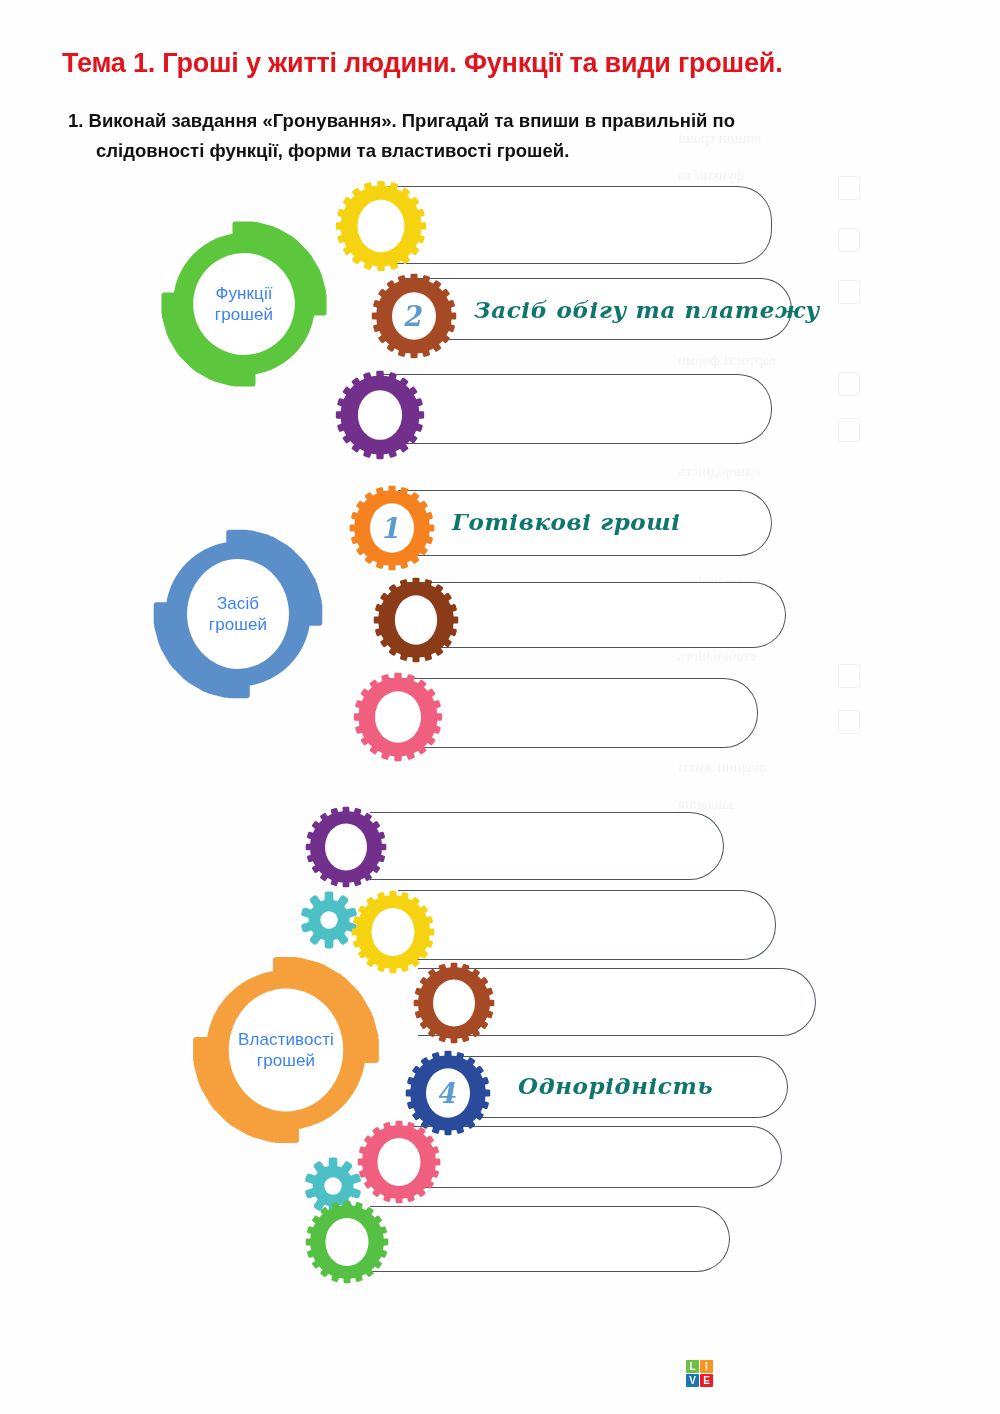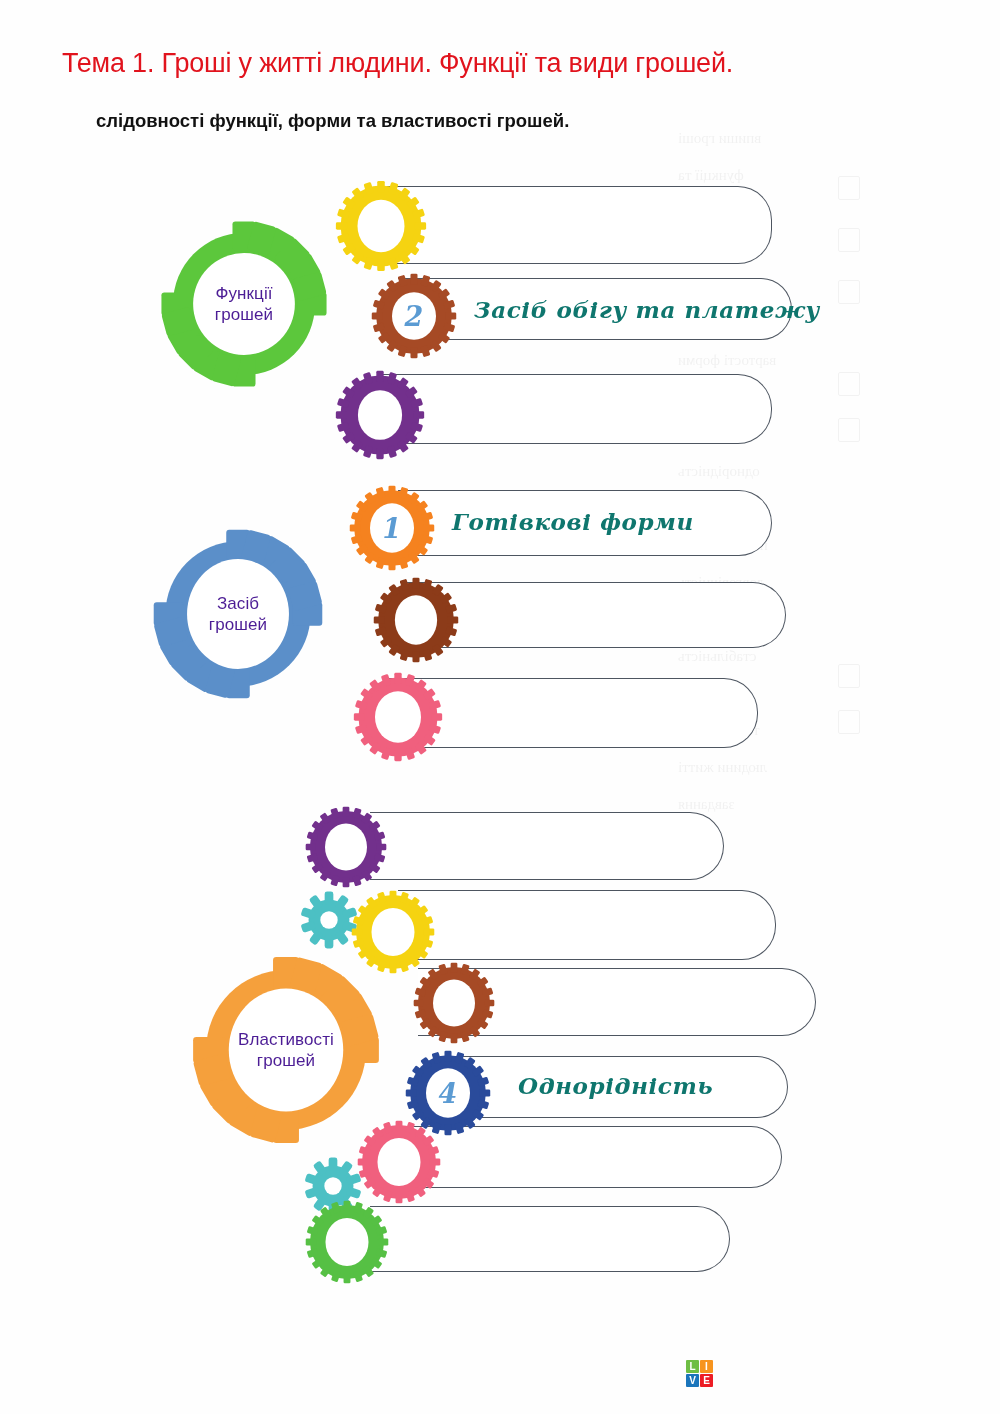--- a/index.html
+++ b/index.html
@@ -47,21 +47,21 @@
     border: 1.6px solid #333;
     border-radius: 2px;
   }
 
   
   .title {
     position: absolute;
     left: 62px;
     top: 48px;
     font-size: 27px;
-    font-weight: 400;
+    font-weight: 700;
     color: #e1131d;
     letter-spacing: -0.2px;
     white-space: nowrap;
   }
   .instruction {
     position: absolute;
     left: 68px;
     top: 106px;
     width: 1010px;
     font-size: 18.5px;
@@ -81,21 +81,21 @@
     align-items: center;
     justify-content: center;
     text-align: center;
     z-index: 3;
   }
   .hub-label {
     position: relative;
     z-index: 4;
     font-size: 17px;
     line-height: 21px;
-    color: #4c1d95;
+    color: #3b82f6;
     letter-spacing: 0.1px;
   }
   .hub svg { position: absolute; inset: 0; }
 
   .pill {
     position: absolute;
     border: 1.6px solid #4d5560;
     border-left: none;
     border-radius: 0 34px 34px 0;
     background: #ffffff;
@@ -178,20 +178,21 @@
     <div class="ghost-box" style="left:838px; top:228px;"></div>
     <div class="ghost-box" style="left:838px; top:280px;"></div>
     <div class="ghost-box" style="left:838px; top:372px;"></div>
     <div class="ghost-box" style="left:838px; top:418px;"></div>
     <div class="ghost-box" style="left:838px; top:664px;"></div>
     <div class="ghost-box" style="left:838px; top:710px;"></div>
   </div>
 
   <div class="title">Тема 1. Гроші у житті людини. Функції та види грошей.</div>
   <div class="instruction">
+    <span>1. Виконай завдання «Гронування». Пригадай та впиши в правильній по</span>
     <span class="l2">слідовності функції, форми та властивості грошей.</span>
   </div>
 
   <div class="cluster">
 
     <div class="pill" style="left:380px; top:186px; width:392px; height:78px;"></div>
     <div class="answer" style="left:468px; top:212px;"></div>
 
     <div class="pill" style="left:398px; top:278px; width:394px; height:62px;"></div>
     <div class="answer" style="left:474px; top:296px;">Засіб обігу та платежу</div>
@@ -314,21 +315,21 @@
             <rect x="46" y="2" width="8" height="12" rx="1.5" transform="rotate(342 50 50)"></rect>
         </g>
         <ellipse cx="50" cy="50" rx="24" ry="27" fill="#ffffff"></ellipse>
       </svg>
       <div class="num"></div>
     </div>
   </div>
 
   <div class="cluster">
     <div class="pill" style="left:398px; top:490px; width:374px; height:66px;"></div>
-    <div class="answer" style="left:452px; top:508px;">Готівкові форми</div>
+    <div class="answer" style="left:452px; top:508px;">Готівкові гроші</div>
 
     <div class="pill" style="left:400px; top:582px; width:386px; height:66px;"></div>
     <div class="answer" style="left:470px; top:600px;"></div>
 
     <div class="pill" style="left:382px; top:678px; width:376px; height:70px;"></div>
     <div class="answer" style="left:452px; top:698px;"></div>
 
     <div class="hub" style="left:140px; top:502px; width:196px; height:224px;">
       <svg viewBox="0 0 200 200" width="196" height="224">
         <circle cx="100" cy="100" r="74" fill="#5b8fc9"></circle>

